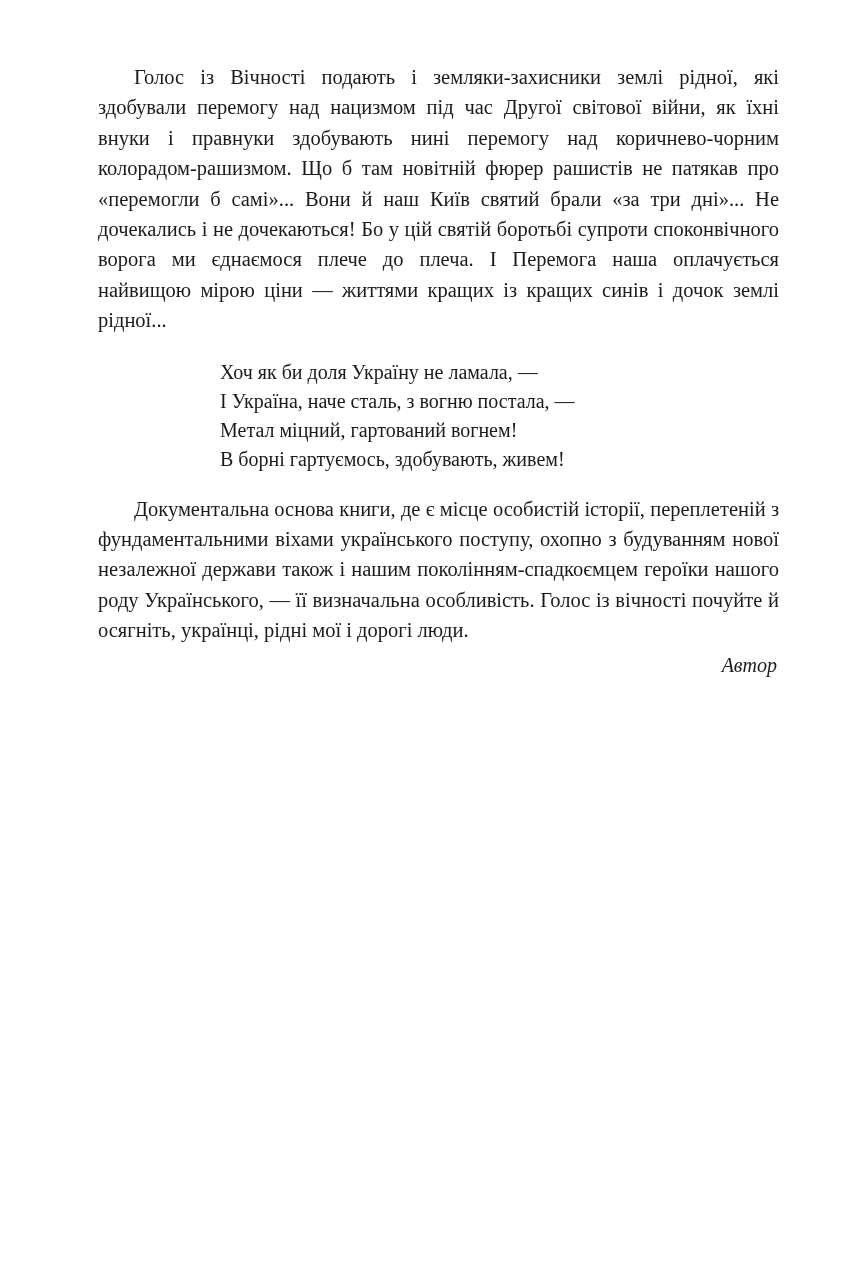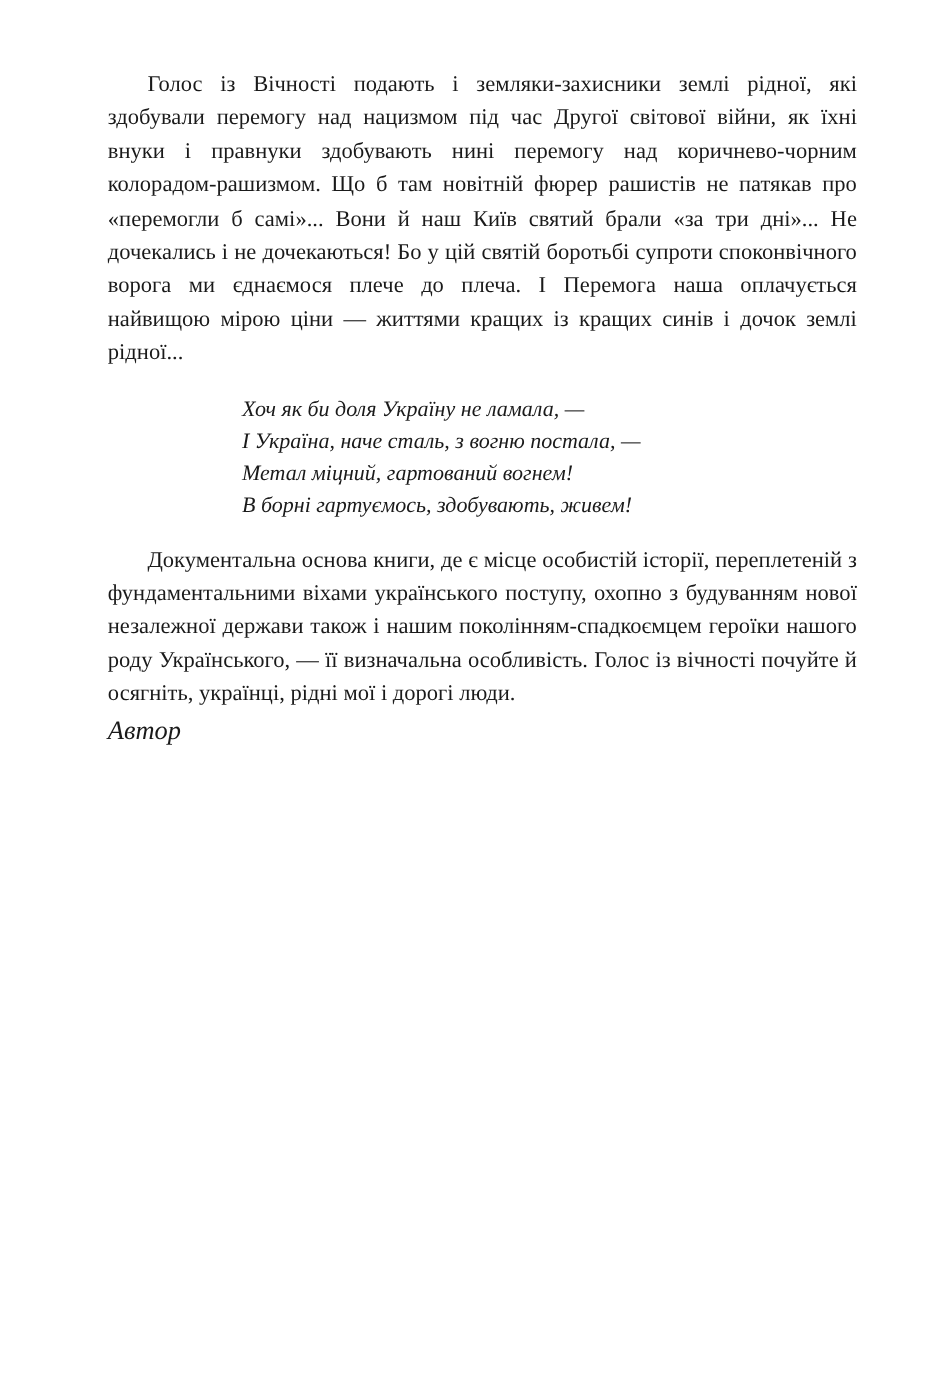--- a/index.html
+++ b/index.html
@@ -30,30 +30,29 @@
     margin: 0;
   }
   .indent {
     text-indent: 36px;
   }
   .verse-block {
     margin: 22px 0 20px 0;
     padding-left: 122px;
   }
   .verse-line {
-    font-style: italic;
     font-size: 20px;
     line-height: 29px;
     white-space: pre;
   }
   .signature {
     margin-top: 4px;
-    text-align: left;
+    text-align: right;
     font-style: italic;
-    font-size: 24px;
+    font-size: 20px;
     line-height: 30px;
     padding-right: 2px;
   }
   .spacer-bottom {
     height: 560px;
   }
 </style>
 </head>
 <body>
 

